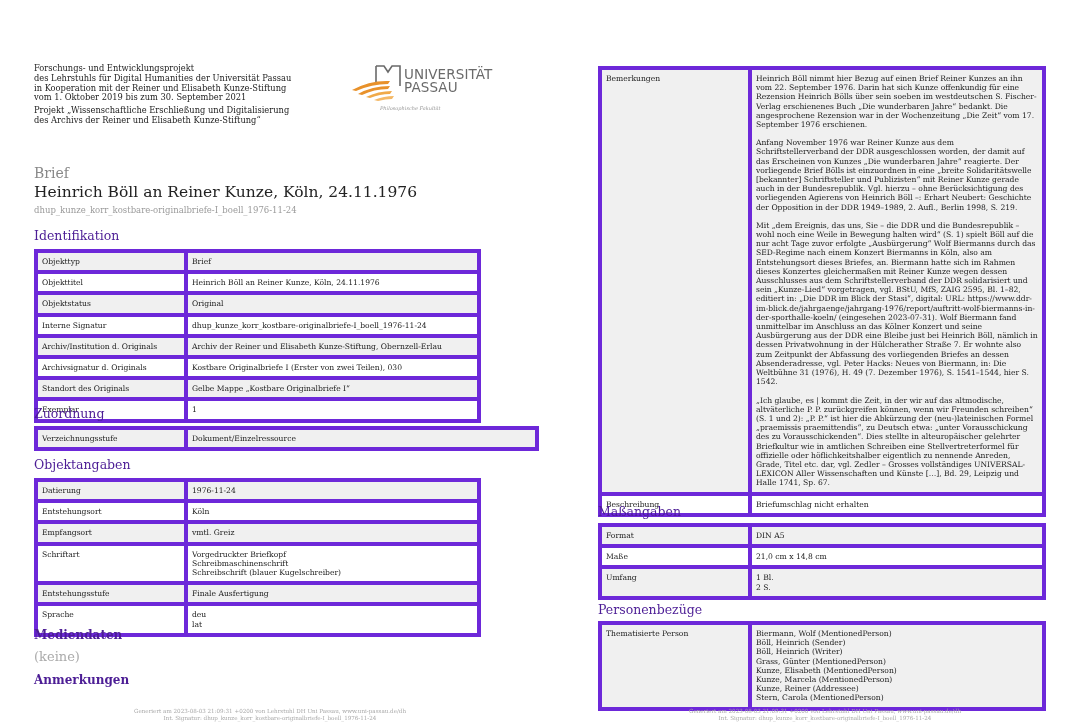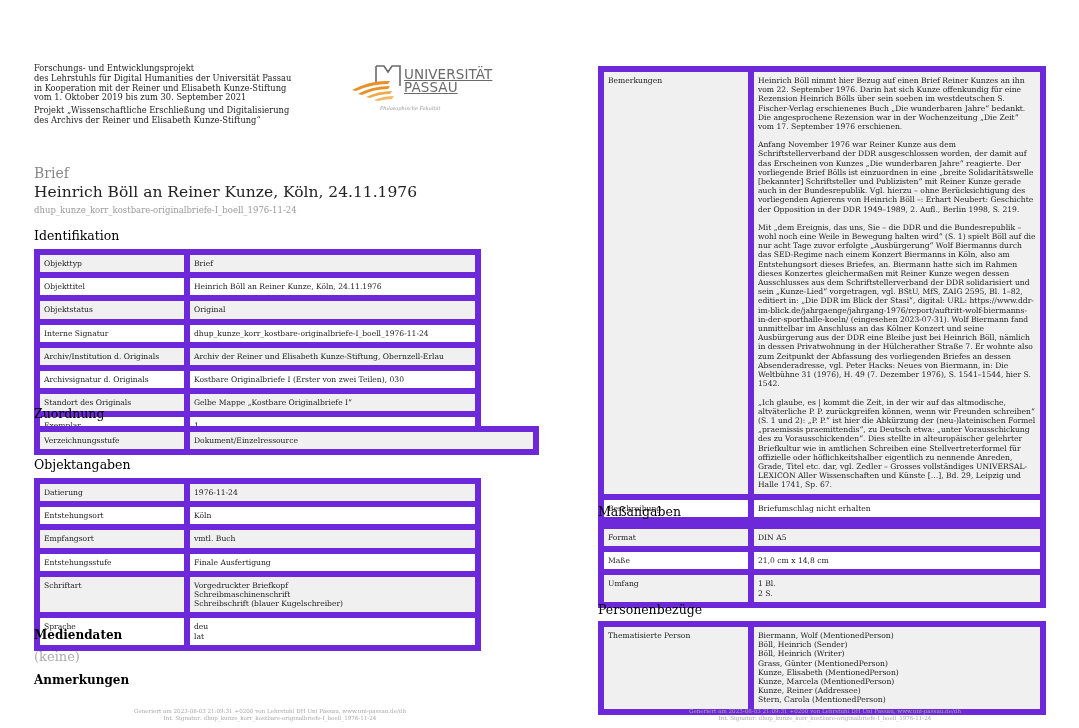--- a/index.html
+++ b/index.html
@@ -5,32 +5,32 @@
   * { box-sizing: border-box; margin: 0; padding: 0; }
   html, body { width: 1079px; height: 728px; background: #ffffff; overflow: hidden; }
   body { position: relative; font-family: "DejaVu Serif", "Liberation Serif", serif; color: #222; }
   .page { position: absolute; top: 0; height: 728px; margin-top: 23px; }
   #page-left { left: 0; width: 540px; }
   #page-right { left: 540px; width: 539px; }
 
   .proj { position: absolute; left: 34px; top: 41px; width: 300px; font-size: 8.3px; line-height: 9.8px; color: #222; }
   .proj .gap { height: 3px; }
   .logo { position: absolute; left: 350px; top: 41px; width: 135px; height: 50px; }
-  .logo .uni { position: absolute; left: 54px; top: 4px; font-family: "DejaVu Sans", "Liberation Sans", sans-serif; font-size: 13.5px; color: #6a6a6a; letter-spacing: 0.1px; line-height: 13px; text-decoration: underline; }
+  .logo .uni { position: absolute; left: 54px; top: 4px; font-family: "DejaVu Sans", "Liberation Sans", sans-serif; font-size: 13.5px; color: #6a6a6a; letter-spacing: 0.1px; line-height: 13px; }
   .logo .fak { position: absolute; left: 30px; top: 41px; font-size: 5px; color: #999; font-style: italic; }
 
   .kind { position: absolute; left: 34px; top: 142px; font-size: 14px; color: #888; }
   .title { position: absolute; left: 34px; top: 160px; font-size: 15.5px; color: #222; white-space: nowrap; }
   .sig { position: absolute; left: 34px; top: 182px; font-size: 8.5px; color: #9a9a9a; white-space: nowrap; }
 
-  h2 { position: absolute; font-weight: normal; font-size: 12.5px; color: #000000; white-space: nowrap; }
+  h2 { position: absolute; font-weight: normal; font-size: 12.5px; color: #4c1d95; white-space: nowrap; }
   h2.bold { font-weight: bold; font-size: 12px; }
 
   table.kv { position: absolute; border-collapse: collapse; font-size: 7.6px; line-height: 9.2px; color: #222; border: 1.5px solid #b8b8b8; }
-  table.kv td { border: 6px solid #6d28d9; padding: 4px 4px 4px 4px; vertical-align: top; }
+  table.kv td { border: 4px solid #6d28d9; padding: 4px 4px 4px 4px; vertical-align: top; }
   table.kv tr:nth-child(odd) td { background: #f0f0f0; }
   table.kv tr:nth-child(even) td { background: #ffffff; }
   table.kv td.k { width: 150px; }
   table.kv td .line { display: block; }
   table.kv td p { margin-bottom: 9px; }
   table.kv td p:last-child { margin-bottom: 0; }
 
   .none { position: absolute; left: 34px; top: 626px; font-size: 13px; color: #aaa; }
 
   .footer { position: absolute; top: 685px; font-size: 5.6px; line-height: 7px; color: #a8a8a8; text-align: center; white-space: nowrap; }
@@ -123,34 +123,34 @@
         <tr>
           <td class="k">Datierung</td>
           <td>1976-11-24</td>
         </tr>
     <tr>
           <td class="k">Entstehungsort</td>
           <td>Köln</td>
         </tr>
     <tr>
           <td class="k">Empfangsort</td>
-          <td>vmtl. Buch</td>
-        </tr>
-    <tr>
-          <td class="k">Entstehungsstufe</td>
-          <td>Finale Ausfertigung</td>
+          <td>vmtl. Greiz</td>
         </tr>
     <tr>
       <td class="k">Schriftart</td>
       <td>
         <span class="line">Vorgedruckter Briefkopf</span>
         <span class="line">Schreibmaschinenschrift</span>
         <span class="line">Schreibschrift (blauer Kugelschreiber)</span>
       </td>
     </tr>
+    <tr>
+          <td class="k">Entstehungsstufe</td>
+          <td>Finale Ausfertigung</td>
+        </tr>
     <tr>
       <td class="k">Sprache</td>
       <td>
         <span class="line">deu</span>
         <span class="line">lat</span>
       </td>
     </tr>
   </tbody>
     </table>
 

